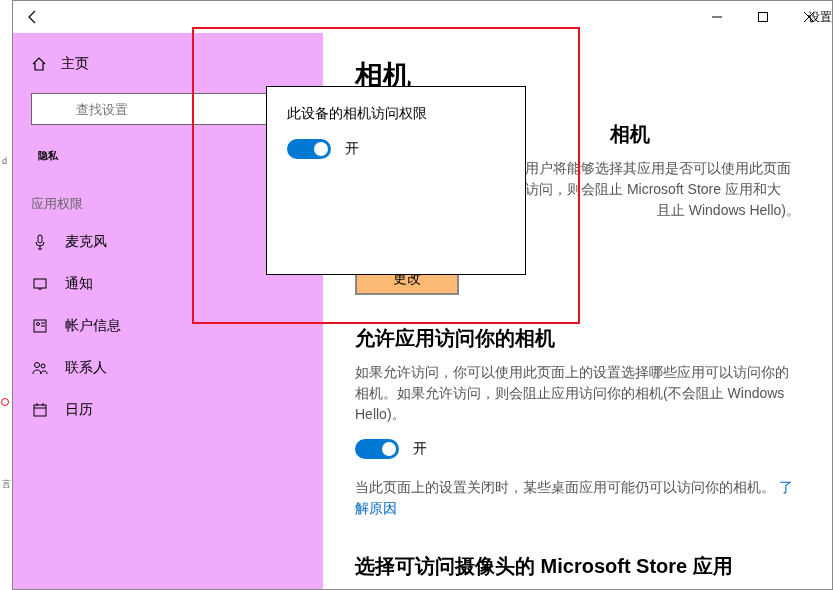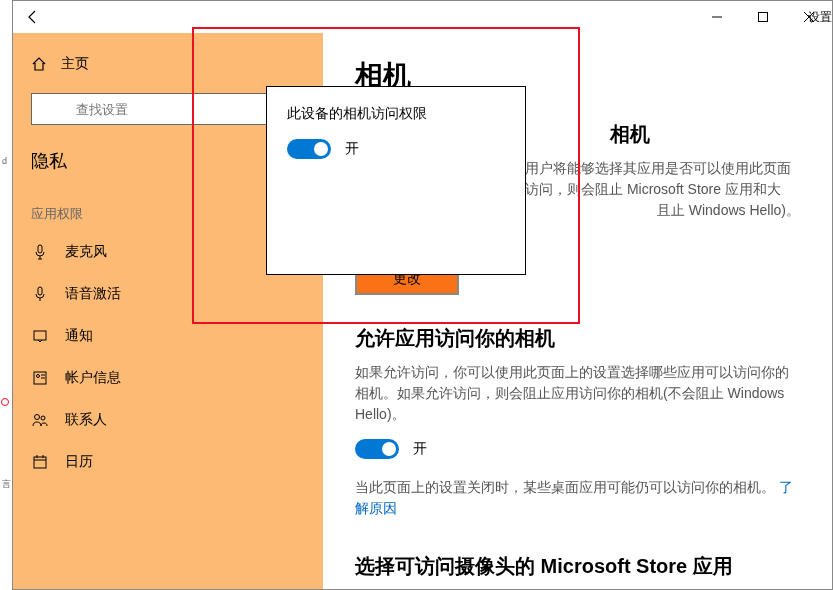--- a/index.html
+++ b/index.html
@@ -6,38 +6,38 @@
 body { width: 833px; height: 590px; overflow: hidden; background: #fff; position: relative; }
 .window { position: absolute; left: 12px; top: 0; width: 821px; height: 590px; border: 1px solid #888; background: #fff; }
 .titlebar { height: 32px; display: flex; align-items: center; position: relative; justify-content: space-between; }
 .back-btn { width: 40px; height: 32px; display: flex; align-items: center; justify-content: center; cursor: pointer; }
 .back-btn svg { width: 16px; height: 16px; }
 .title { font-size: 12px; margin-left: 6px; color: #000; }
 .winctl { position: absolute; right: 0; top: 0; display: flex; }
 .winctl > div { width: 46px; height: 32px; display: flex; align-items: center; justify-content: center; cursor: pointer; }
 .winctl svg { width: 10px; height: 10px; }
 .body { display: flex; height: calc(100% - 32px); }
-.sidebar { width: 310px; background: #fdba74; padding: 12px 0 0 0; height: 100%; }
+.sidebar { width: 310px; background: #f0abfc; padding: 12px 0 0 0; height: 100%; }
 .home { display: flex; align-items: center; padding: 10px 18px; cursor: pointer; }
 .home svg { width: 16px; height: 16px; margin-right: 14px; }
 .home span { font-size: 14px; }
 .search { margin: 10px 18px 18px 18px; height: 32px; border: 1px solid #666; background: #fff; display: flex; align-items: center; padding: 0 8px; }
 .search input { flex: 1; border: none; outline: none; font-size: 13px; background: transparent; margin-left: 36px; }
 .search svg { width: 16px; height: 16px; }
-.groupname { font-size: 18px; font-weight: 400; padding: 6px 18px 14px 18px; }
+.groupname { font-size: 10px; font-weight: 700; padding: 6px 18px 14px 18px; margin-left: 7px; }
 .subhead { font-size: 13px; color: #666; padding: 18px 18px 8px 18px; }
 .nav-item { display: flex; align-items: center; padding: 12px 18px; cursor: pointer; }
 .nav-item .icon { width: 18px; height: 18px; margin-right: 16px; display: flex; align-items: center; justify-content: center; }
 .nav-item .icon svg { width: 16px; height: 16px; }
 .nav-item span { font-size: 14px; }
 .content { flex: 1; padding: 24px 32px 0 32px; overflow: hidden; }
 .h1 { font-size: 28px; font-weight: 600; margin-bottom: 26px; }
 .h2 { font-size: 20px; font-weight: 600; margin-bottom: 10px; }
 .para { font-size: 14px; color: #555; line-height: 1.5; margin-bottom: 14px; }
-.btn { display: inline-block; background: #f97316; border: 2px solid #888; padding: 5px 36px; font-size: 14px; cursor: pointer; margin-bottom: 24px; text-align: right; }
+.btn { display: inline-block; background: #fdba74; border: 2px solid #888; padding: 5px 36px; font-size: 14px; cursor: pointer; margin-bottom: 24px; text-align: right; }
 .toggle-row { display: flex; align-items: center; margin-bottom: 18px; }
 .toggle { width: 44px; height: 20px; border-radius: 10px; background: #0078d4; position: relative; cursor: pointer; }
 .toggle::after { content: ""; position: absolute; right: 3px; top: 3px; width: 14px; height: 14px; border-radius: 50%; background: #fff; }
 .toggle-label { font-size: 14px; margin-left: 14px; }
 .link { color: #0067c0; cursor: pointer; }
 .redbox { position: absolute; border: 2px solid #e81123; pointer-events: none; }
 .modal { position: absolute; background: #fff; border: 1px solid #000; padding: 18px 20px; }
 .modal-title { font-size: 14px; margin-bottom: 16px; }
 .leftstrip { position: absolute; left: 0; top: 0; width: 12px; height: 590px; }
 .leftstrip div { position: absolute; font-size: 9px; color: #666; background:#fff; }
@@ -98,29 +98,20 @@
       <div class="subhead">应用权限</div>
 
       <div class="nav-item">
         <div class="icon">
             <svg viewBox="0 0 16 16">
               <rect x="6" y="1" width="4" height="8" rx="2" stroke="#000" fill="none"></rect>
               <path d="M4 8a4 4 0 0 0 8 0M8 12v3M6 15h4" stroke="#000" fill="none"></path>
             </svg>
           </div>
         <span>麦克风</span>
-      </div>
-      <div class="nav-item">
-        <div class="icon">
-            <svg viewBox="0 0 16 16">
-              <rect x="6" y="1" width="4" height="8" rx="2" stroke="#000" fill="none"></rect>
-              <path d="M4 8a4 4 0 0 0 8 0M8 12v3" stroke="#000" fill="none"></path>
-            </svg>
-          </div>
-        <span>语音激活</span>
       </div>
       <div class="nav-item">
         <div class="icon">
             <svg viewBox="0 0 16 16">
               <rect x="2" y="3" width="12" height="9" stroke="#000" fill="none"></rect>
               <path d="M6 12l2 2 2-2" stroke="#000" fill="none"></path>
             </svg>
           </div>
         <span>通知</span>
       </div>

